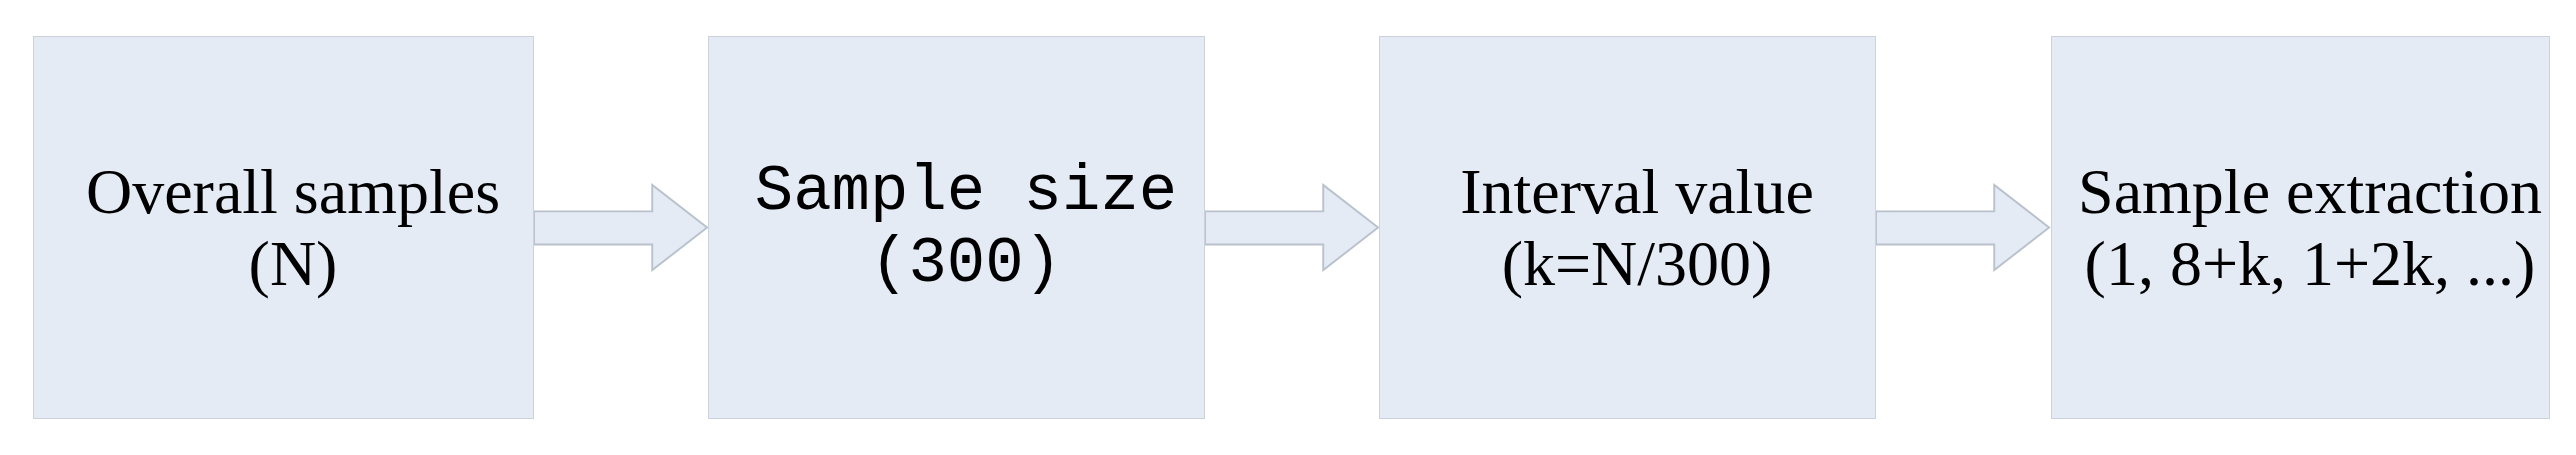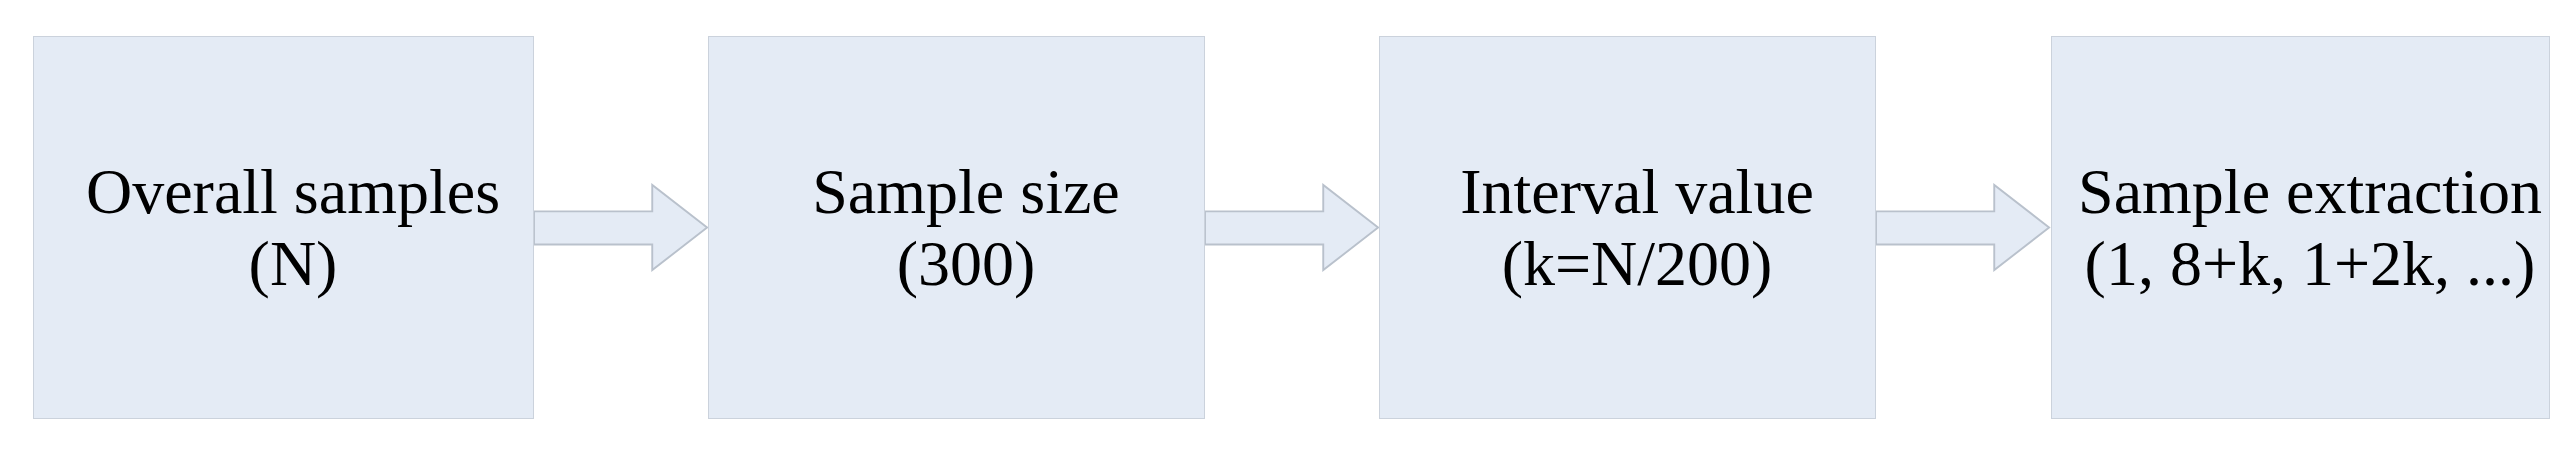--- a/index.html
+++ b/index.html
@@ -34,21 +34,21 @@
     font-size: 64px;
     line-height: 72px;
     font-family: "Liberation Serif", "DejaVu Serif", serif;
     white-space: nowrap;
     padding-left: 19px;
   }
   .flow-box .line1 { display: block; }
   .flow-box .line2 { display: block; }
 
   .box-1 { left: 33px;   width: 501px; }
-  .box-2 { left: 708px;  width: 497px; }
+  .box-2 { left: 708px;  width: 497px; font-family: Liberation Mono, monospace; }
   .box-3 { left: 1379px; width: 497px; }
   .box-4 { left: 2051px; width: 499px; }
 
   .arrow {
     position: absolute;
     top: 183px;
     height: 89px;
   }
   .arrow svg { display: block; width: 100%; height: 100%; }
 
@@ -78,21 +78,21 @@
   </div>
 
   <div class="arrow arrow-2">
     <svg viewBox="0 0 185 94" preserveAspectRatio="none" aria-hidden="true">
       <polygon points="0,30 125,30 125,2 183,47 125,92 125,65 0,65" fill="#e4ebf5" stroke="#b9c1cc" stroke-width="2"></polygon>
     </svg>
   </div>
 
   <div class="flow-box box-3">
     <span class="line1">Interval value</span>
-    <span class="line2">(k=N/200)</span>
+    <span class="line2">(k=N/300)</span>
   </div>
 
   <div class="arrow arrow-3">
     <svg viewBox="0 0 185 94" preserveAspectRatio="none" aria-hidden="true">
       <polygon points="0,30 125,30 125,2 183,47 125,92 125,65 0,65" fill="#e4ebf5" stroke="#b9c1cc" stroke-width="2"></polygon>
     </svg>
   </div>
 
   <div class="flow-box box-4">
     <span class="line1">Sample extraction</span>

